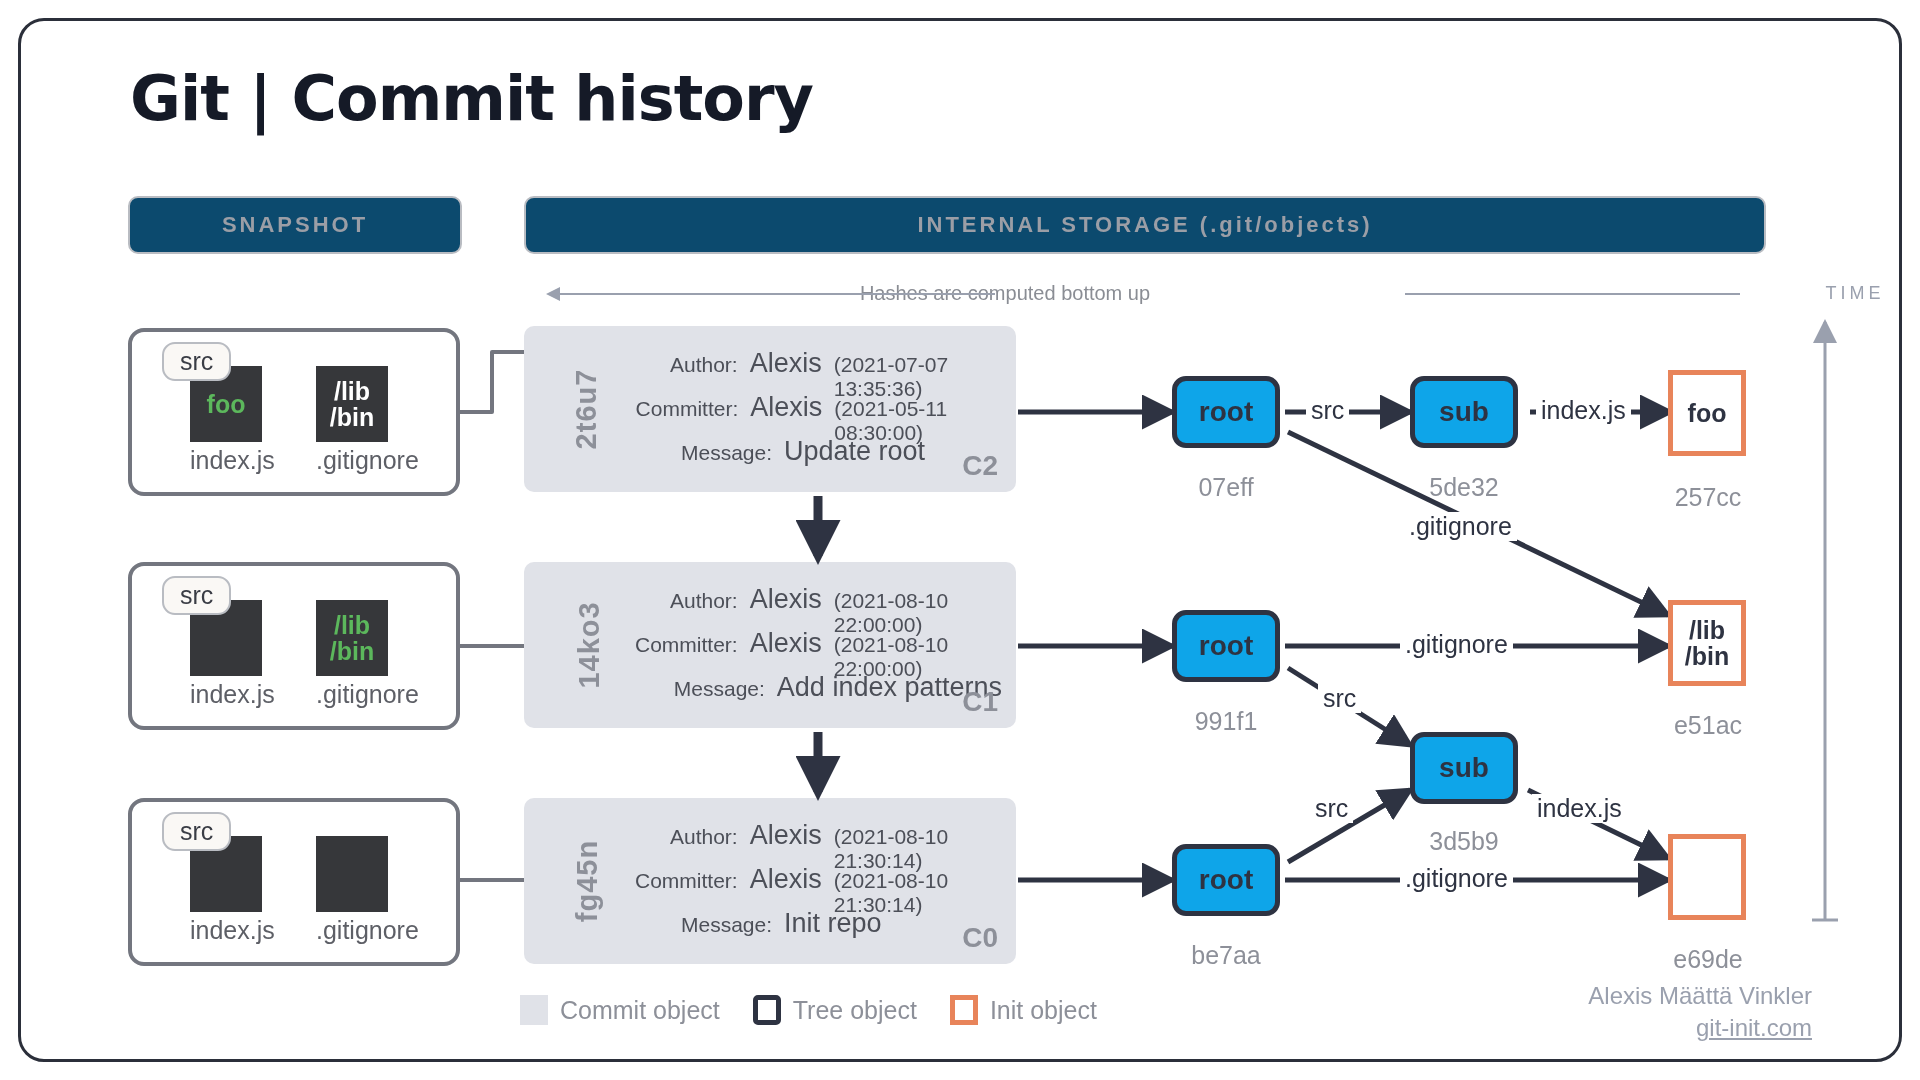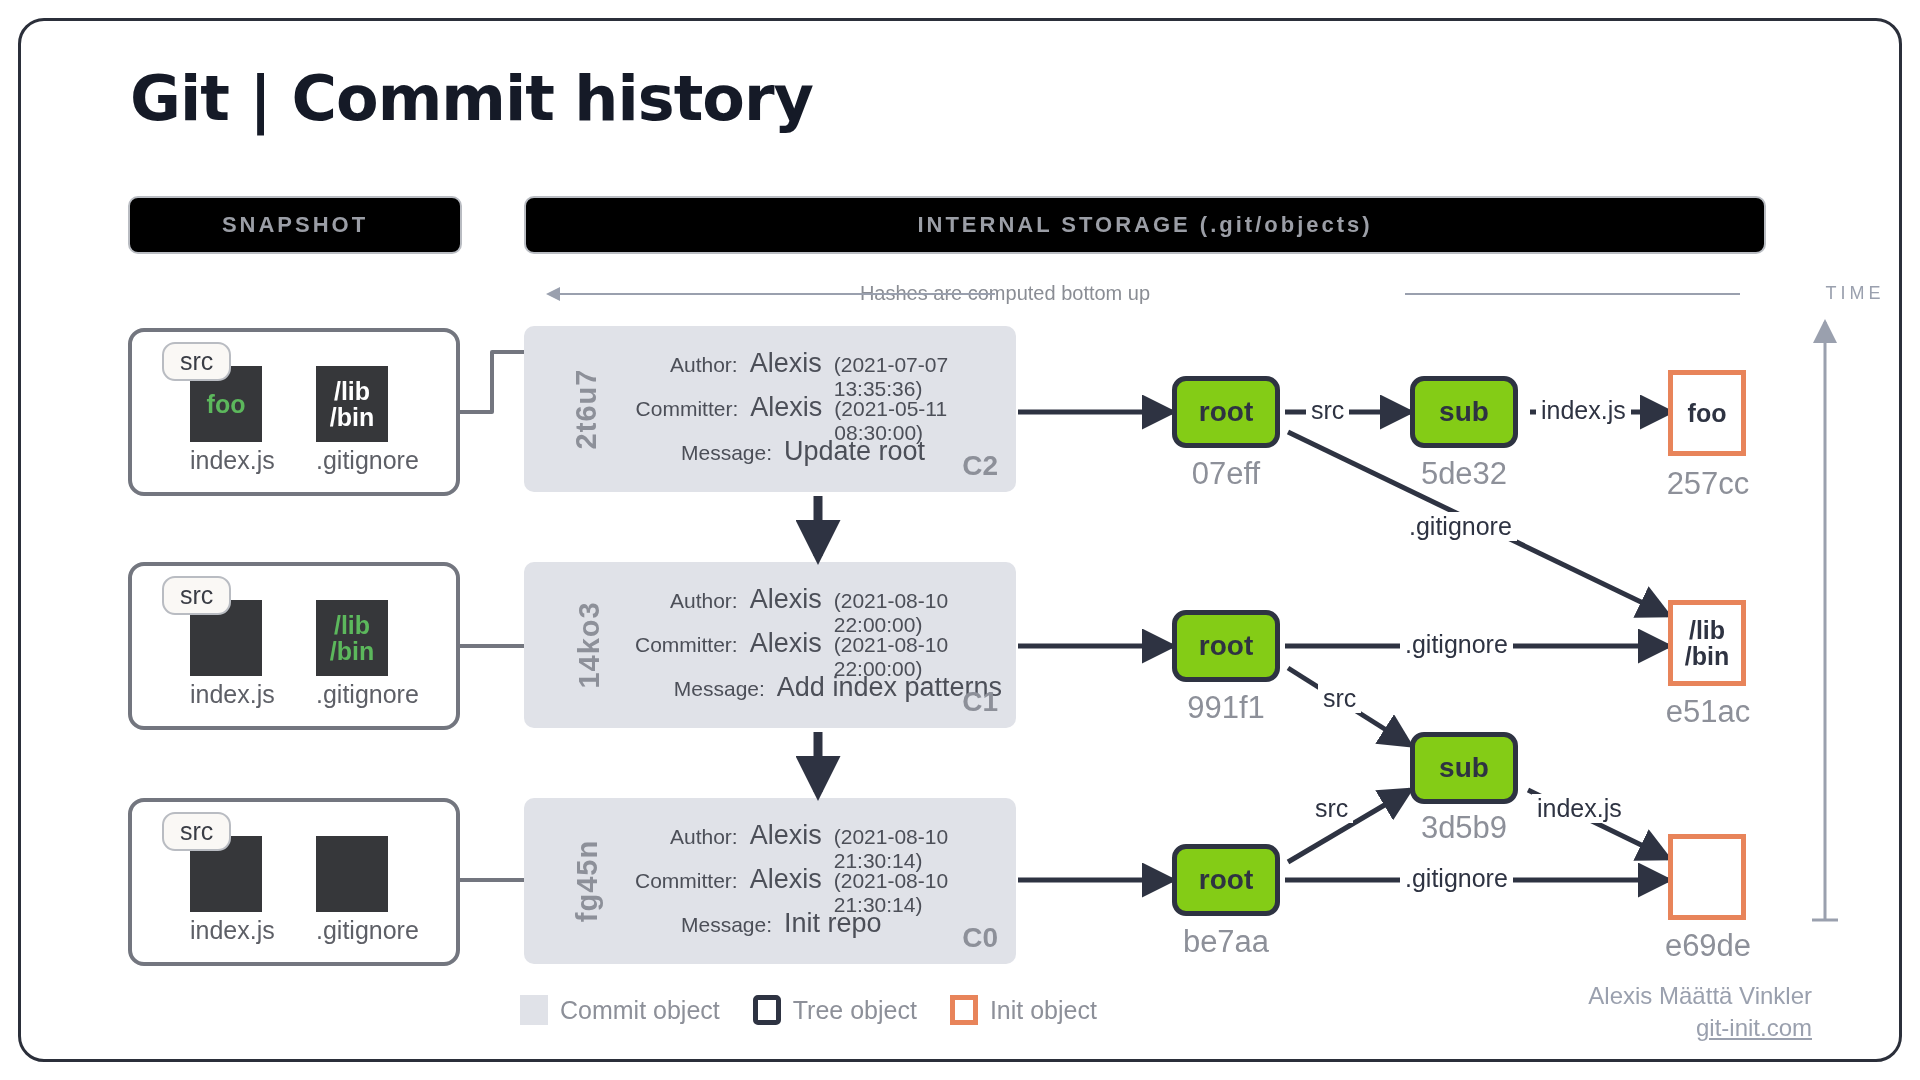--- a/index.html
+++ b/index.html
@@ -5,21 +5,21 @@
   html,body{margin:0;padding:0;background:#fff;}
   body{width:1920px;height:1080px;font-family:"Liberation Sans",sans-serif;overflow:hidden;}
   #stage{position:relative;width:1920px;height:1080px;box-sizing:border-box;padding:19px;}
   .frame{position:absolute;left:18px;top:18px;width:1884px;height:1044px;border:3px solid #2b2f3a;border-radius:26px;box-sizing:border-box;}
   .abs{position:absolute;}
 
   
   .title{left:130px;top:62px;font-size:62px;font-weight:bold;color:#151a27;letter-spacing:-1px;font-family:"DejaVu Sans",sans-serif;white-space:nowrap;}
 
   
-  .hdrbar{border:2px solid #b9bcc2;border-radius:10px;display:flex;align-items:center;justify-content:center;color:#9b9ea6;font-weight:bold;font-size:22px;letter-spacing:3px;box-sizing:border-box;background:#000000;}
+  .hdrbar{border:2px solid #b9bcc2;border-radius:10px;display:flex;align-items:center;justify-content:center;color:#9b9ea6;font-weight:bold;font-size:22px;letter-spacing:3px;box-sizing:border-box;background:#0c4a6e;}
   #hdr-snapshot{left:128px;top:196px;width:334px;height:58px;}
   #hdr-storage{left:524px;top:196px;width:1242px;height:58px;}
 
   
   .hashnote{top:282px;left:1005px;transform:translateX(-50%);color:#8a8d94;font-size:20px;white-space:nowrap;}
 
   
   .timelabel{left:1855px;top:283px;transform:translateX(-50%);color:#9aa0ae;font-size:18px;letter-spacing:4px;}
 
   
@@ -36,22 +36,22 @@
   .commitbox{background:#e0e2e8;border-radius:10px;box-sizing:border-box;width:492px;height:166px;position:absolute;}
   .chash{position:absolute;left:22px;top:50%;transform:translateY(-50%) rotate(-90deg);color:#8d9099;font-size:29px;font-weight:bold;letter-spacing:1px;}
   .crows{position:absolute;left:72px;top:22px;right:14px;}
   .crow{display:flex;align-items:baseline;margin-bottom:10px;height:34px;}
   .ckey{width:176px;text-align:right;padding-right:12px;font-size:21px;color:#4c4f58;white-space:nowrap;}
   .cval{font-size:27px;color:#4c4f58;white-space:nowrap;}
   .cdate{font-size:21px;color:#4c4f58;margin-left:12px;}
   .clabel{position:absolute;right:18px;bottom:10px;font-size:28px;font-weight:bold;color:#8d9099;}
 
   
-  .treenode{position:absolute;width:108px;height:72px;border:5px solid #2e3342;border-radius:14px;background:#84cc16;display:flex;align-items:center;justify-content:center;font-size:28px;font-weight:bold;color:#2e3342;box-sizing:border-box;}
-  .ohash{position:absolute;font-size:31px;color:#8d9099;white-space:nowrap;text-align:center;}
+  .treenode{position:absolute;width:108px;height:72px;border:5px solid #2e3342;border-radius:14px;background:#0ea5e9;display:flex;align-items:center;justify-content:center;font-size:28px;font-weight:bold;color:#2e3342;box-sizing:border-box;}
+  .ohash{position:absolute;font-size:25px;color:#8d9099;white-space:nowrap;text-align:center;margin-top:17px;}
   .blob{position:absolute;width:78px;height:86px;border:5px solid #e8845a;background:#fff;display:flex;flex-direction:column;align-items:center;justify-content:center;box-sizing:border-box;line-height:1.05;}
   .blob span{font-size:25px;font-weight:bold;color:#2e3342;}
   .edgelabel{position:absolute;font-size:25px;color:#2e3342;background:#fff;padding:0 5px;white-space:nowrap;}
 
   
   .legend{position:absolute;left:520px;top:995px;display:flex;align-items:center;gap:33px;}
   .lgitem{display:flex;align-items:center;gap:12px;}
   .sw{width:28px;height:30px;box-sizing:border-box;}
   .sw-commit{background:#e0e2e8;}
   .sw-tree{border:5px solid #2e3342;border-radius:5px;background:#fff;}

